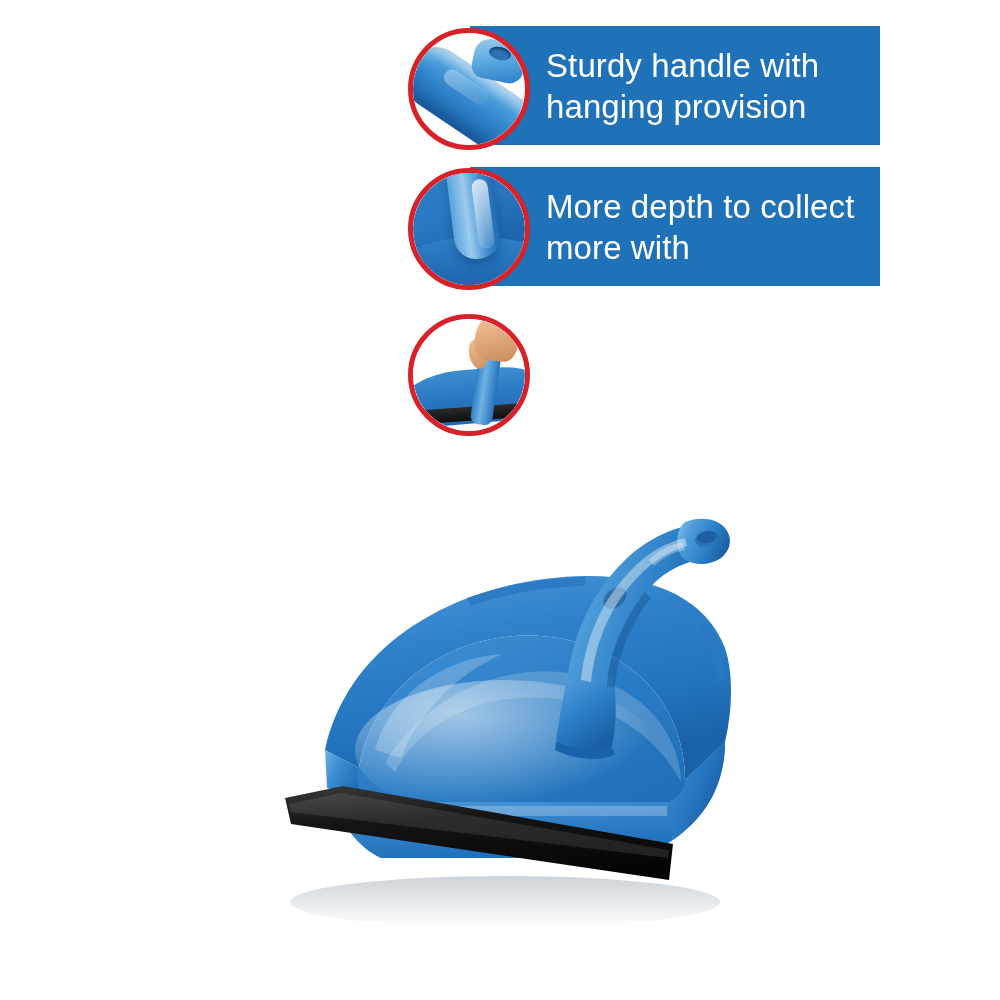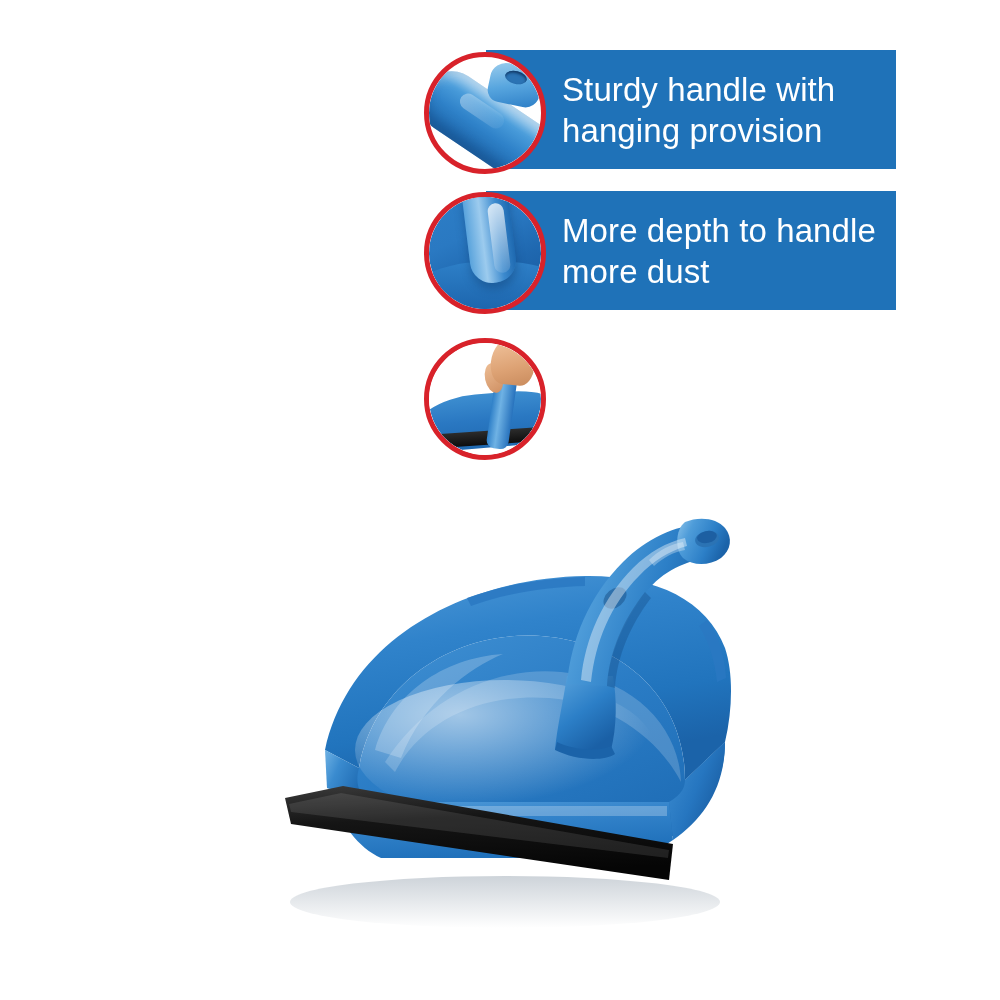--- a/index.html
+++ b/index.html
@@ -62,25 +62,24 @@
     top: -160px;
     width: 1020px;
     height: 1340px;
     border-radius: 0 100% 100% 0 / 0 50% 50% 0;
     background: #ffffff;
   }
 
   
   .features {
     position: absolute;
-    left: 16px;
+    left: 0;
     top: 0;
     width: 880px;
     height: 450px;
-    margin-top: 24px;
   }
   .feature-row {
     position: absolute;
     left: 470px;
     right: 0;
     height: 119px;
     display: flex;
     align-items: center;
   }
   .feature-row[data-row="0"] { top: 26px; }
@@ -290,21 +289,21 @@
 
   <div class="features">
 
     <div class="feature-row" data-row="0">
       <div class="feature-banner"></div>
       <div class="feature-text">Sturdy handle with hanging provision</div>
     </div>
 
     <div class="feature-row" data-row="1">
       <div class="feature-banner"></div>
-      <div class="feature-text">More depth to handle more dust</div>
+      <div class="feature-text">More depth to collect more with</div>
     </div>
 
 
     <div class="badge" data-badge="0">
       <div class="badge-inner">
         <div class="b1-handle"></div>
         <div class="b1-cap"></div>
         <div class="b1-hole"></div>
         <div class="b1-emboss"></div>
       </div>

